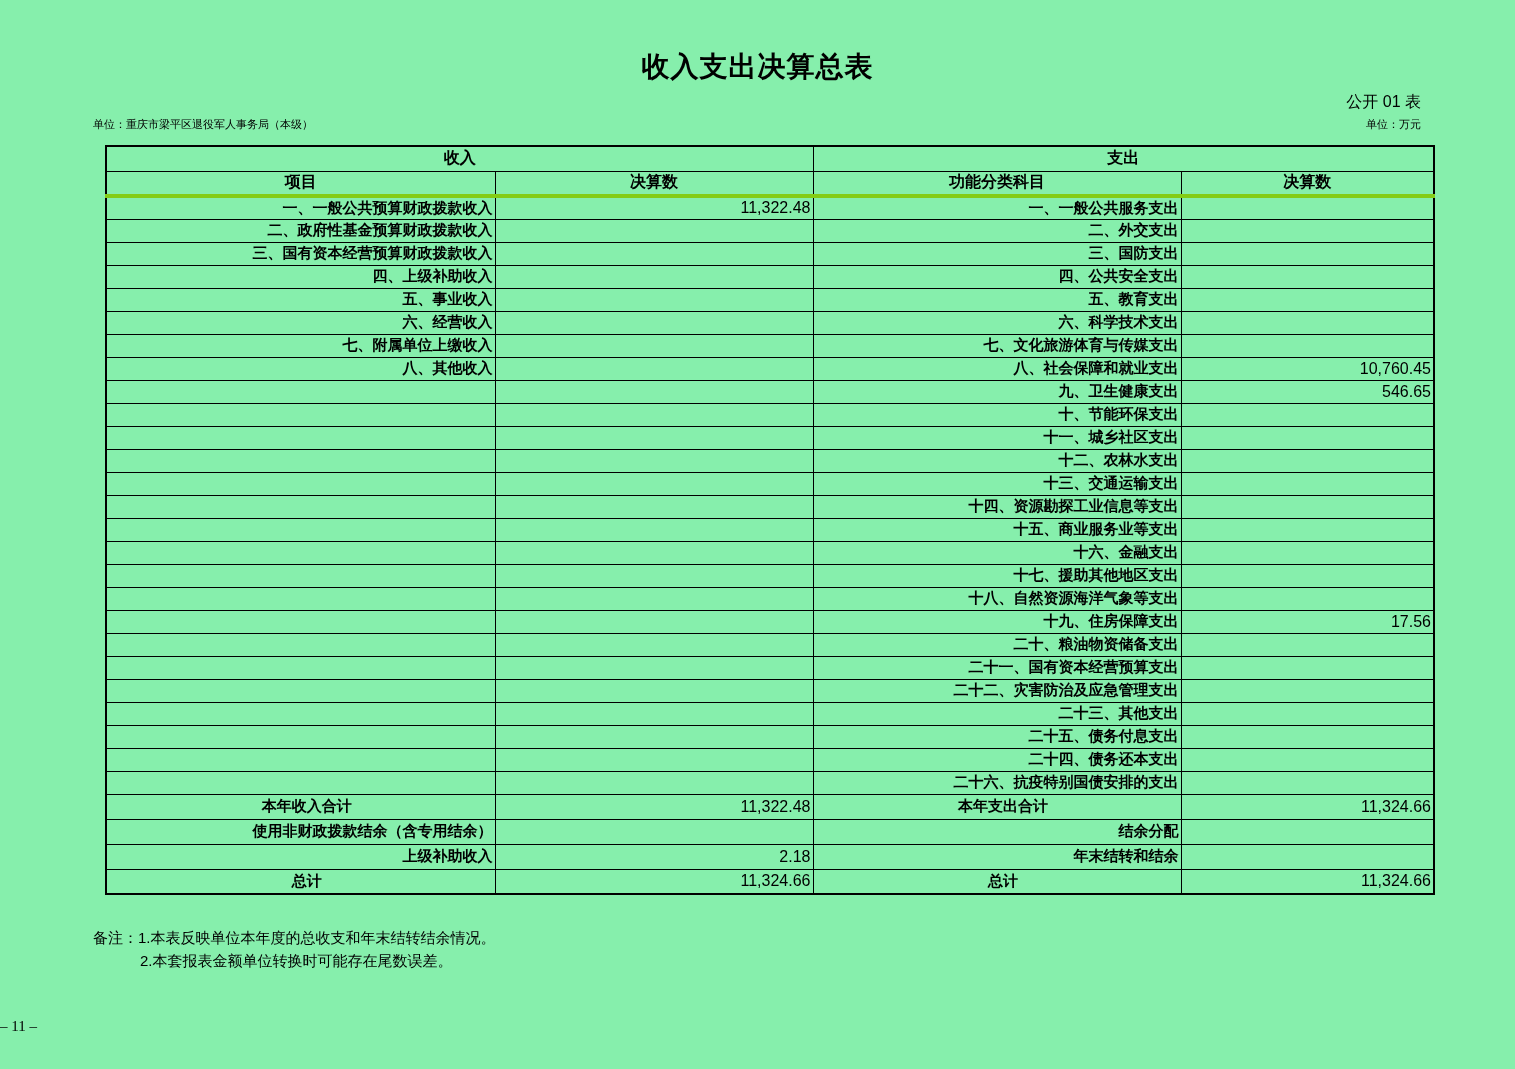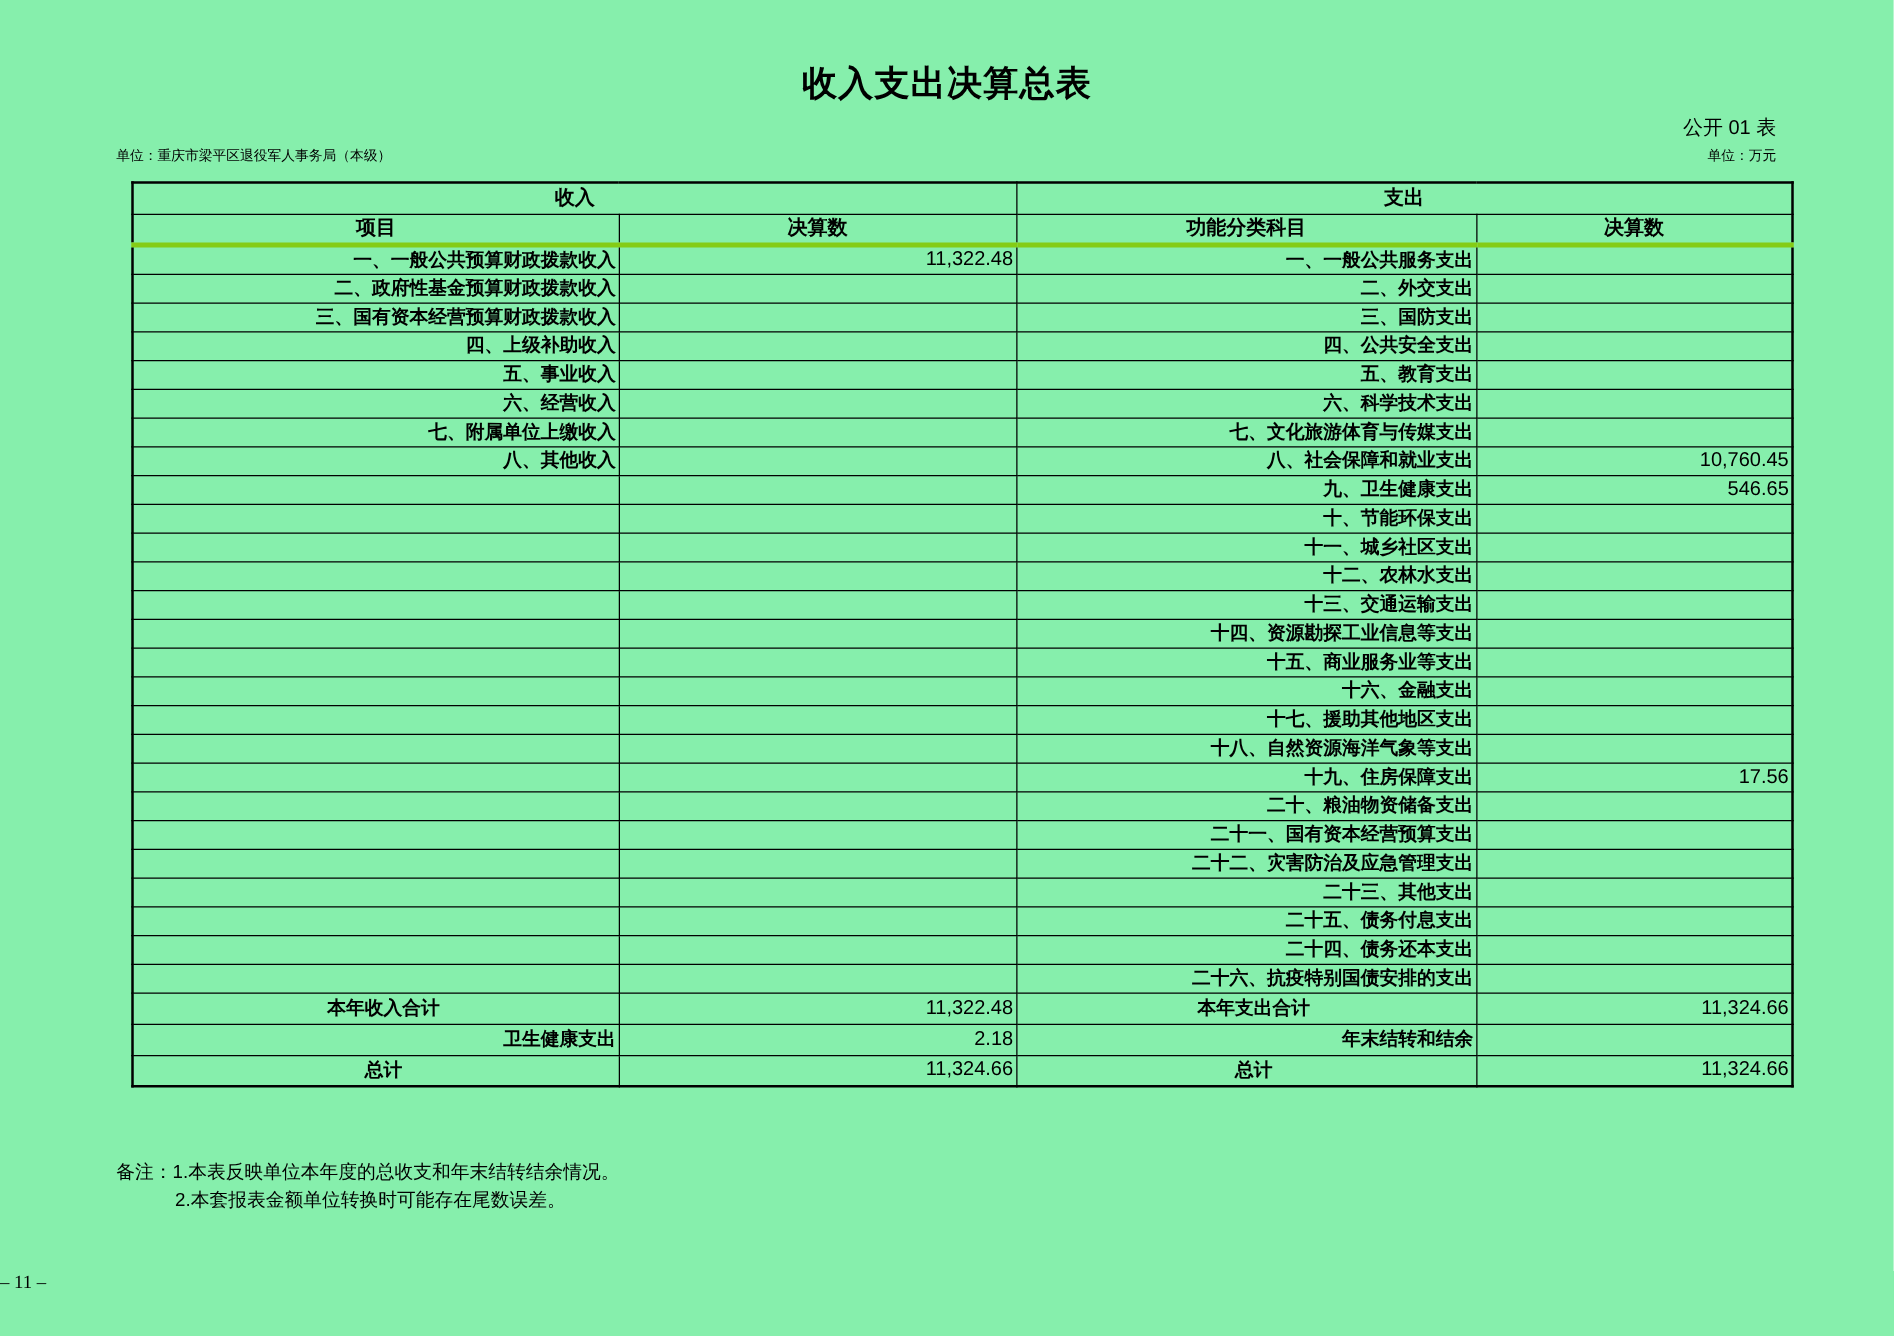--- a/index.html
+++ b/index.html
@@ -273,21 +273,27 @@
           <td class="item">二十六、抗疫特别国债安排的支出</td>
           <td class="num" style="font-weight: normal;">&nbsp;</td>
         </tr>
         <tr class="summary">
           <td class="item center">本年收入合计</td>
           <td class="num">11,322.48</td>
           <td class="item center">本年支出合计</td>
           <td class="num">11,324.66</td>
         </tr>
         <tr class="summary">
-          <td class="item">卫生健康支出</td>
+          <td class="item">使用非财政拨款结余（含专用结余）</td>
+          <td class="num" style="font-weight: normal;">&nbsp;</td>
+          <td class="item">结余分配</td>
+          <td class="num" style="font-weight: normal;">&nbsp;</td>
+        </tr>
+        <tr class="summary">
+          <td class="item">上级补助收入</td>
           <td class="num">2.18</td>
           <td class="item">年末结转和结余</td>
           <td class="num" style="font-weight: normal;">&nbsp;</td>
         </tr>
         <tr class="summary">
           <td class="item center">总计</td>
           <td class="num">11,324.66</td>
           <td class="item center">总计</td>
           <td class="num">11,324.66</td>
         </tr>

